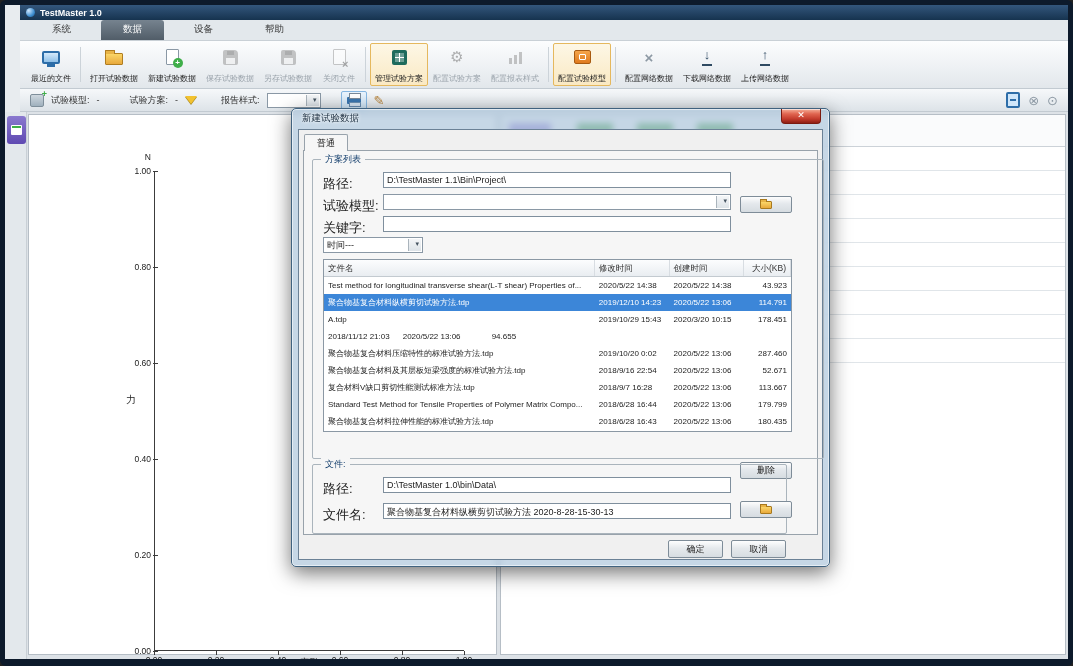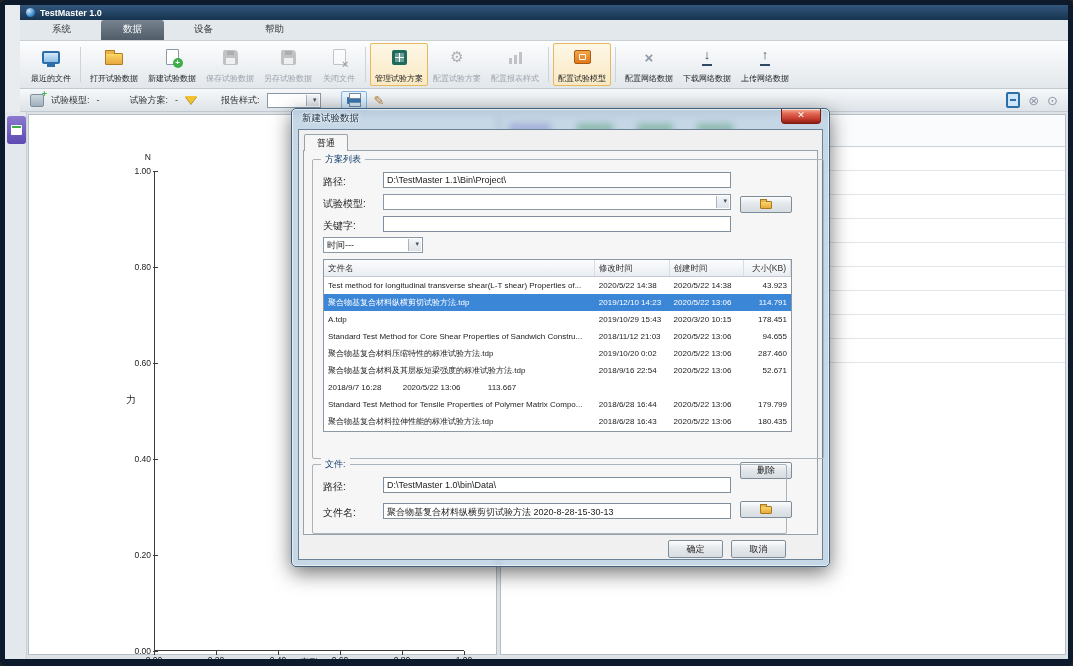--- a/index.html
+++ b/index.html
@@ -102,21 +102,21 @@
   .dlg-frame { position:absolute; inset:0; background:rgba(176,199,221,0.72); backdrop-filter:blur(3px); -webkit-backdrop-filter:blur(3px); border:1px solid #40627f; border-radius:5px; box-shadow:0 6px 20px rgba(0,0,0,0.55), inset 0 0 0 1px rgba(255,255,255,0.55); }
   .dlg-title { position:absolute; left:11px; top:4px; font-size:9.5px; color:#15293c; text-shadow:0 0 4px rgba(255,255,255,0.95), 0 0 2px #fff; }
   .dlg-close { position:absolute; top:1px; right:9px; width:40px; height:15px; background:linear-gradient(#f5b09a,#e06550 35%,#c43c2d 70%,#8e1f14); border:1px solid #7a1a10; border-top:none; border-radius:0 0 4px 4px; color:#fff; font-size:9px; line-height:13px; text-align:center; box-shadow:inset 0 1px 0 rgba(255,255,255,0.6); }
   .dlg-client { position:absolute; left:7px; right:7px; top:21px; bottom:7px; background:#f0f0f0; border:1px solid #6b8196; }
   .dlg-tab { position:absolute; left:5px; top:4px; height:17px; padding:2px 12px 0; background:#f6f6f6; border:1px solid #98a2ab; border-bottom:none; font-size:9px; color:#222; z-index:2; border-radius:2px 2px 0 0; }
   .dlg-page { position:absolute; left:4px; right:4px; top:20px; height:385px; background:#f6f6f6; border:1px solid #98a2ab; }
   .grp { position:absolute; border:1px solid #aab4bc; border-radius:2px; }
   .grp-label { position:absolute; top:-7px; left:8px; background:#f6f6f6; padding:0 4px; font-size:9px; color:#16406e; }
   .grp1 { left:8px; top:8px; width:512px; height:300px; }
   .grp2 { left:8px; top:313px; width:475px; height:70px; }
-  .f-label { position:absolute; left:10px; font-size:10px; color:#222; white-space:nowrap; }
+  .f-label { position:absolute; left:10px; font-size:13px; color:#222; white-space:nowrap; }
   .f-input { position:absolute; left:70px; width:348px; height:16px; background:#fff; border:1px solid #7f8f9d; font-size:9px; padding:2px 3px; color:#222; white-space:nowrap; overflow:hidden; }
   .f-btn { position:absolute; left:427px; width:52px; height:17px; background:linear-gradient(#fdfdfd,#e4e8ec 45%,#d6dce1); border:1px solid #7e8c98; border-radius:2px; font-size:9px; color:#222; display:flex; align-items:center; justify-content:center;margin-top:25px; }
   .i-folder-sm { width:12px; height:8px; background:linear-gradient(#fbd668,#e8a93c); border:1px solid #a8791e; border-radius:1px; position:relative; }
   .i-folder-sm::before { content:''; position:absolute; top:-3px; left:-1px; width:5px; height:2px; background:#e8b447; border:1px solid #a8791e; border-bottom:none; }
   .flist { position:absolute; left:10px; top:99px; width:469px; height:173px; border:1px solid #8b98a4; background:#fff; display:flex; flex-direction:column; overflow:hidden; }
   .flh { display:flex; height:17px; background:linear-gradient(#fcfdfe,#e9edf1); border-bottom:1px solid #c3cad0; font-size:8.5px; color:#333; }
   .flh span { padding:3px 4px 0; border-right:1px solid #d8dde2; white-space:nowrap; overflow:hidden; }
   .lvrow { display:flex; height:17px; line-height:17px; font-size:8px; color:#222; }
   .lvrow span { padding:0 4px; white-space:nowrap; overflow:hidden; }
   .cf { flex:0 0 58%; text-overflow:ellipsis; }
@@ -352,38 +352,38 @@
                   <span class="cc">2020/5/22 13:06</span>
                   <span class="cs">114.791</span>
                 </div>
                   <div class="lvrow">
                   <span class="cf">A.tdp</span>
                   <span class="cm">2019/10/29 15:43</span>
                   <span class="cc">2020/3/20 10:15</span>
                   <span class="cs">178.451</span>
                 </div>
                   <div class="lvrow">
-                  <span class="cf">Standard Test Method for Core Shear Properties of Sandwich Constru...</span>
                   <span class="cm">2018/11/12 21:03</span>
                   <span class="cc">2020/5/22 13:06</span>
                   <span class="cs">94.655</span>
                 </div>
                   <div class="lvrow">
                   <span class="cf">聚合物基复合材料压缩特性的标准试验方法.tdp</span>
                   <span class="cm">2019/10/20 0:02</span>
                   <span class="cc">2020/5/22 13:06</span>
                   <span class="cs">287.460</span>
                 </div>
                   <div class="lvrow">
                   <span class="cf">聚合物基复合材料及其层板短梁强度的标准试验方法.tdp</span>
                   <span class="cm">2018/9/16 22:54</span>
                   <span class="cc">2020/5/22 13:06</span>
                   <span class="cs">52.671</span>
                 </div>
                   <div class="lvrow">
+                  <span class="cf">复合材料V缺口剪切性能测试标准方法.tdp</span>
                   <span class="cm">2018/9/7 16:28</span>
                   <span class="cc">2020/5/22 13:06</span>
                   <span class="cs">113.667</span>
                 </div>
                   <div class="lvrow">
                   <span class="cf">Standard Test Method for Tensile Properties of Polymer Matrix Compo...</span>
                   <span class="cm">2018/6/28 16:44</span>
                   <span class="cc">2020/5/22 13:06</span>
                   <span class="cs">179.799</span>
                 </div>

